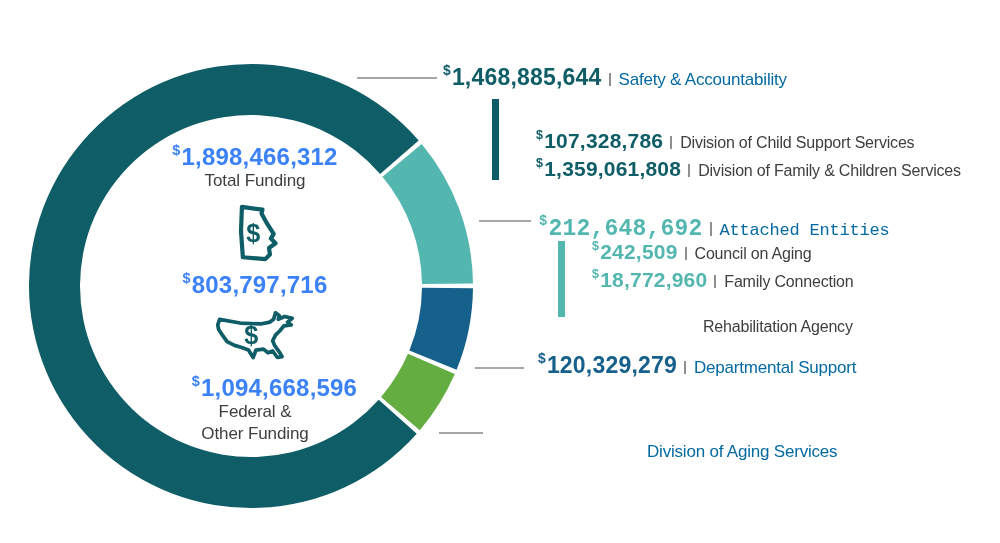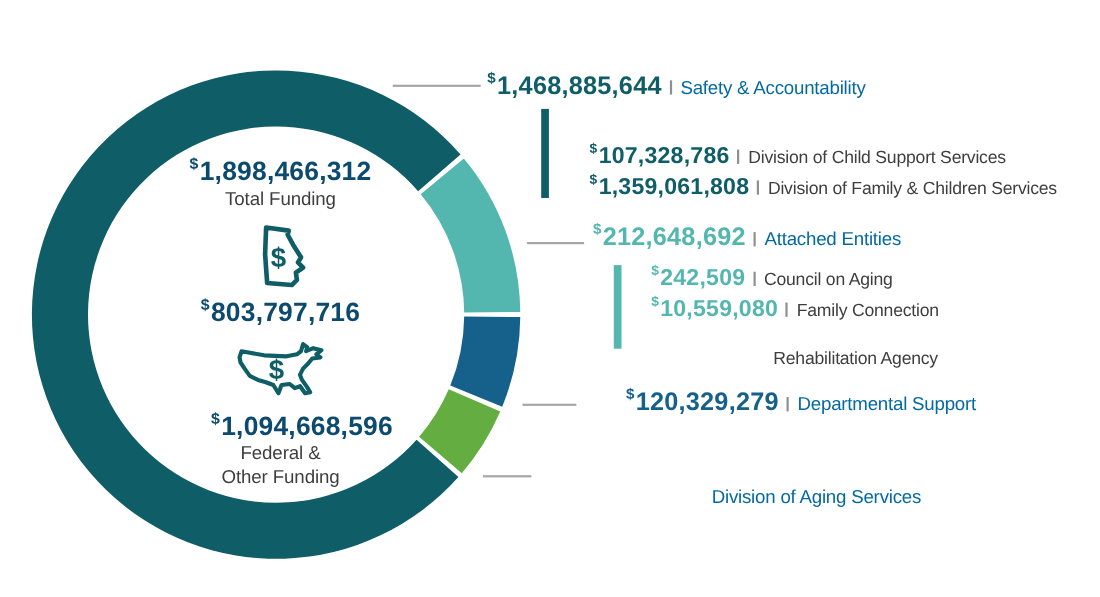--- a/index.html
+++ b/index.html
@@ -7,21 +7,21 @@
     position:relative;width:1000px;height:543px;background:#ffffff;overflow:hidden;
     font-family:"Liberation Sans", sans-serif;color:#3e3e3e;
   }
   svg.donut{position:absolute;left:0;top:0;}
 
   
   .center-col{
     position:absolute;left:119px;top:138px;width:272px;
     display:flex;flex-direction:column;align-items:center;text-align:center;
   }
-  .amt{font-weight:700;color:#0c4a6e;letter-spacing:.2px;white-space:nowrap;}
+  .amt{font-weight:700;color:#3b82f6;letter-spacing:.2px;white-space:nowrap;}
   .amt sup{font-size:.6em;position:relative;top:-.1em;vertical-align:super;margin-right:1px;}
   .amt-xl{font-size:24px;line-height:26px;}
   .c-lbl{font-size:17px;line-height:22px;color:#3e3e3e;letter-spacing:-.1px;}
   .icon-ga{margin-top:11px;}
   .icon-us{margin-top:12px;}
   .mt3{margin-top:3px;}
   .mt5{margin-top:5px;margin-left:39px;}
 
   
   .callout{position:absolute;white-space:nowrap;line-height:1.15;}
@@ -84,32 +84,32 @@
   </div>
   <div class="vbar vbar-darkteal" style="left:492px;top:99px;height:81px;"></div>
 
   <div class="callout" style="left:536px;top:129px;">
     <span class="amt n-md c-darkteal"><sup>$</sup><span>107,328,786</span></span><span class="pipe"></span><span class="lbl-sm">Division of Child Support Services</span>
   </div>
   <div class="callout" style="left:536px;top:157px;">
     <span class="amt n-md c-darkteal"><sup>$</sup><span>1,359,061,808</span></span><span class="pipe"></span><span class="lbl-sm">Division of Family &amp; Children Services</span>
   </div>
 
-  <div class="callout" style="left:539px;top:202px;">
+  <div class="callout" style="left:539px;top:215px;font-family:Liberation Mono, monospace;">
     <span class="amt n-lg c-lightteal"><sup>$</sup><span>212,648,692</span></span><span class="pipe"></span><span class="lbl">Attached Entities</span>
   </div>
   <div class="vbar vbar-lightteal" style="left:558px;top:241px;height:76px;"></div>
 
   <div class="callout" style="left:592px;top:240px;">
     <span class="amt n-md c-lightteal"><sup>$</sup><span>242,509</span></span><span class="pipe"></span><span class="lbl-sm">Council on Aging</span>
   </div>
   <div class="callout" style="left:592px;top:268px;">
-    <span class="amt n-md c-lightteal"><sup>$</sup><span>10,559,080</span></span><span class="pipe"></span><span class="lbl-sm">Family Connection</span>
+    <span class="amt n-md c-lightteal"><sup>$</sup><span>18,772,960</span></span><span class="pipe"></span><span class="lbl-sm">Family Connection</span>
   </div>
   <div class="line2 lbl-sm" style="left:703px;top:318px;">Rehabilitation Agency</div>
 
-  <div class="callout" style="left:538px;top:352px;margin-left:31px;">
+  <div class="callout" style="left:538px;top:352px;">
     <span class="amt n-lg c-blue"><sup>$</sup><span>120,329,279</span></span><span class="pipe"></span><span class="lbl">Departmental Support</span>
   </div>
 
   <div class="line2 lbl" style="left:647px;top:442px;">Division of Aging Services</div>
 
 </div>
 
 </body></html>

